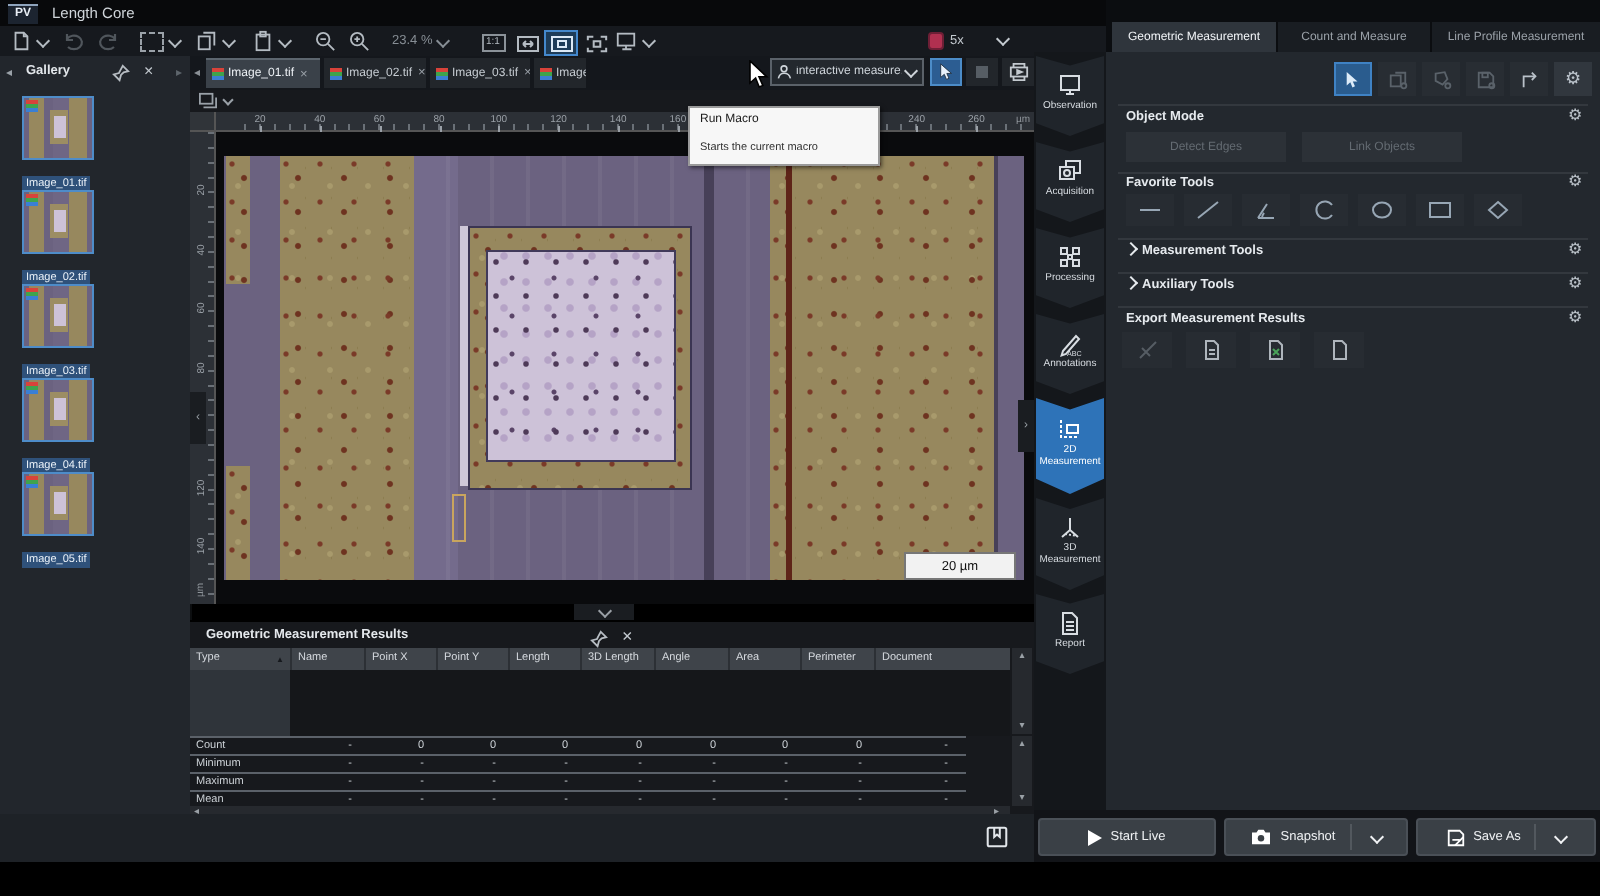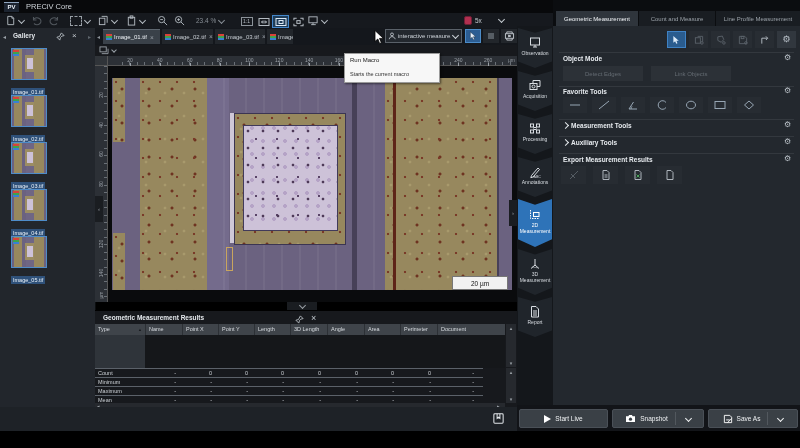--- a/index.html
+++ b/index.html
@@ -140,21 +140,21 @@
   .abtn .split{width:1px;height:13px;background:#52585e;margin:0 3px;}
   .play{width:0;height:0;border-left:7px solid #fff;border-top:4.5px solid transparent;border-bottom:4.5px solid transparent;}
 </style>
 </head>
 <body>
 
 <div id="app" class="nosel">
 
   <div id="titlebar" class="abs">
     <div id="logo" class="abs">PV</div>
-    <div id="apptitle" class="abs">PRECiV Core</div>
+    <div id="apptitle" class="abs">Length Core</div>
     <div class="winbtn abs" style="left:716px;">⚙</div>
     <div class="winbtn abs" style="left:734px;font-style:italic;font-family:'Liberation Serif',serif;">i</div>
     <div class="winbtn abs" style="left:751px;">?</div>
     <div class="winbtn abs" style="left:768px;">–</div>
     <div class="winbtn abs" style="left:785px;">×</div>
   </div>
 
   <div id="toolbar" class="abs">
     <div class="tbico" style="left:5px;">
       <svg width="11" height="11" viewBox="0 0 12 12" stroke="currentColor" fill="none" stroke-width="1">

